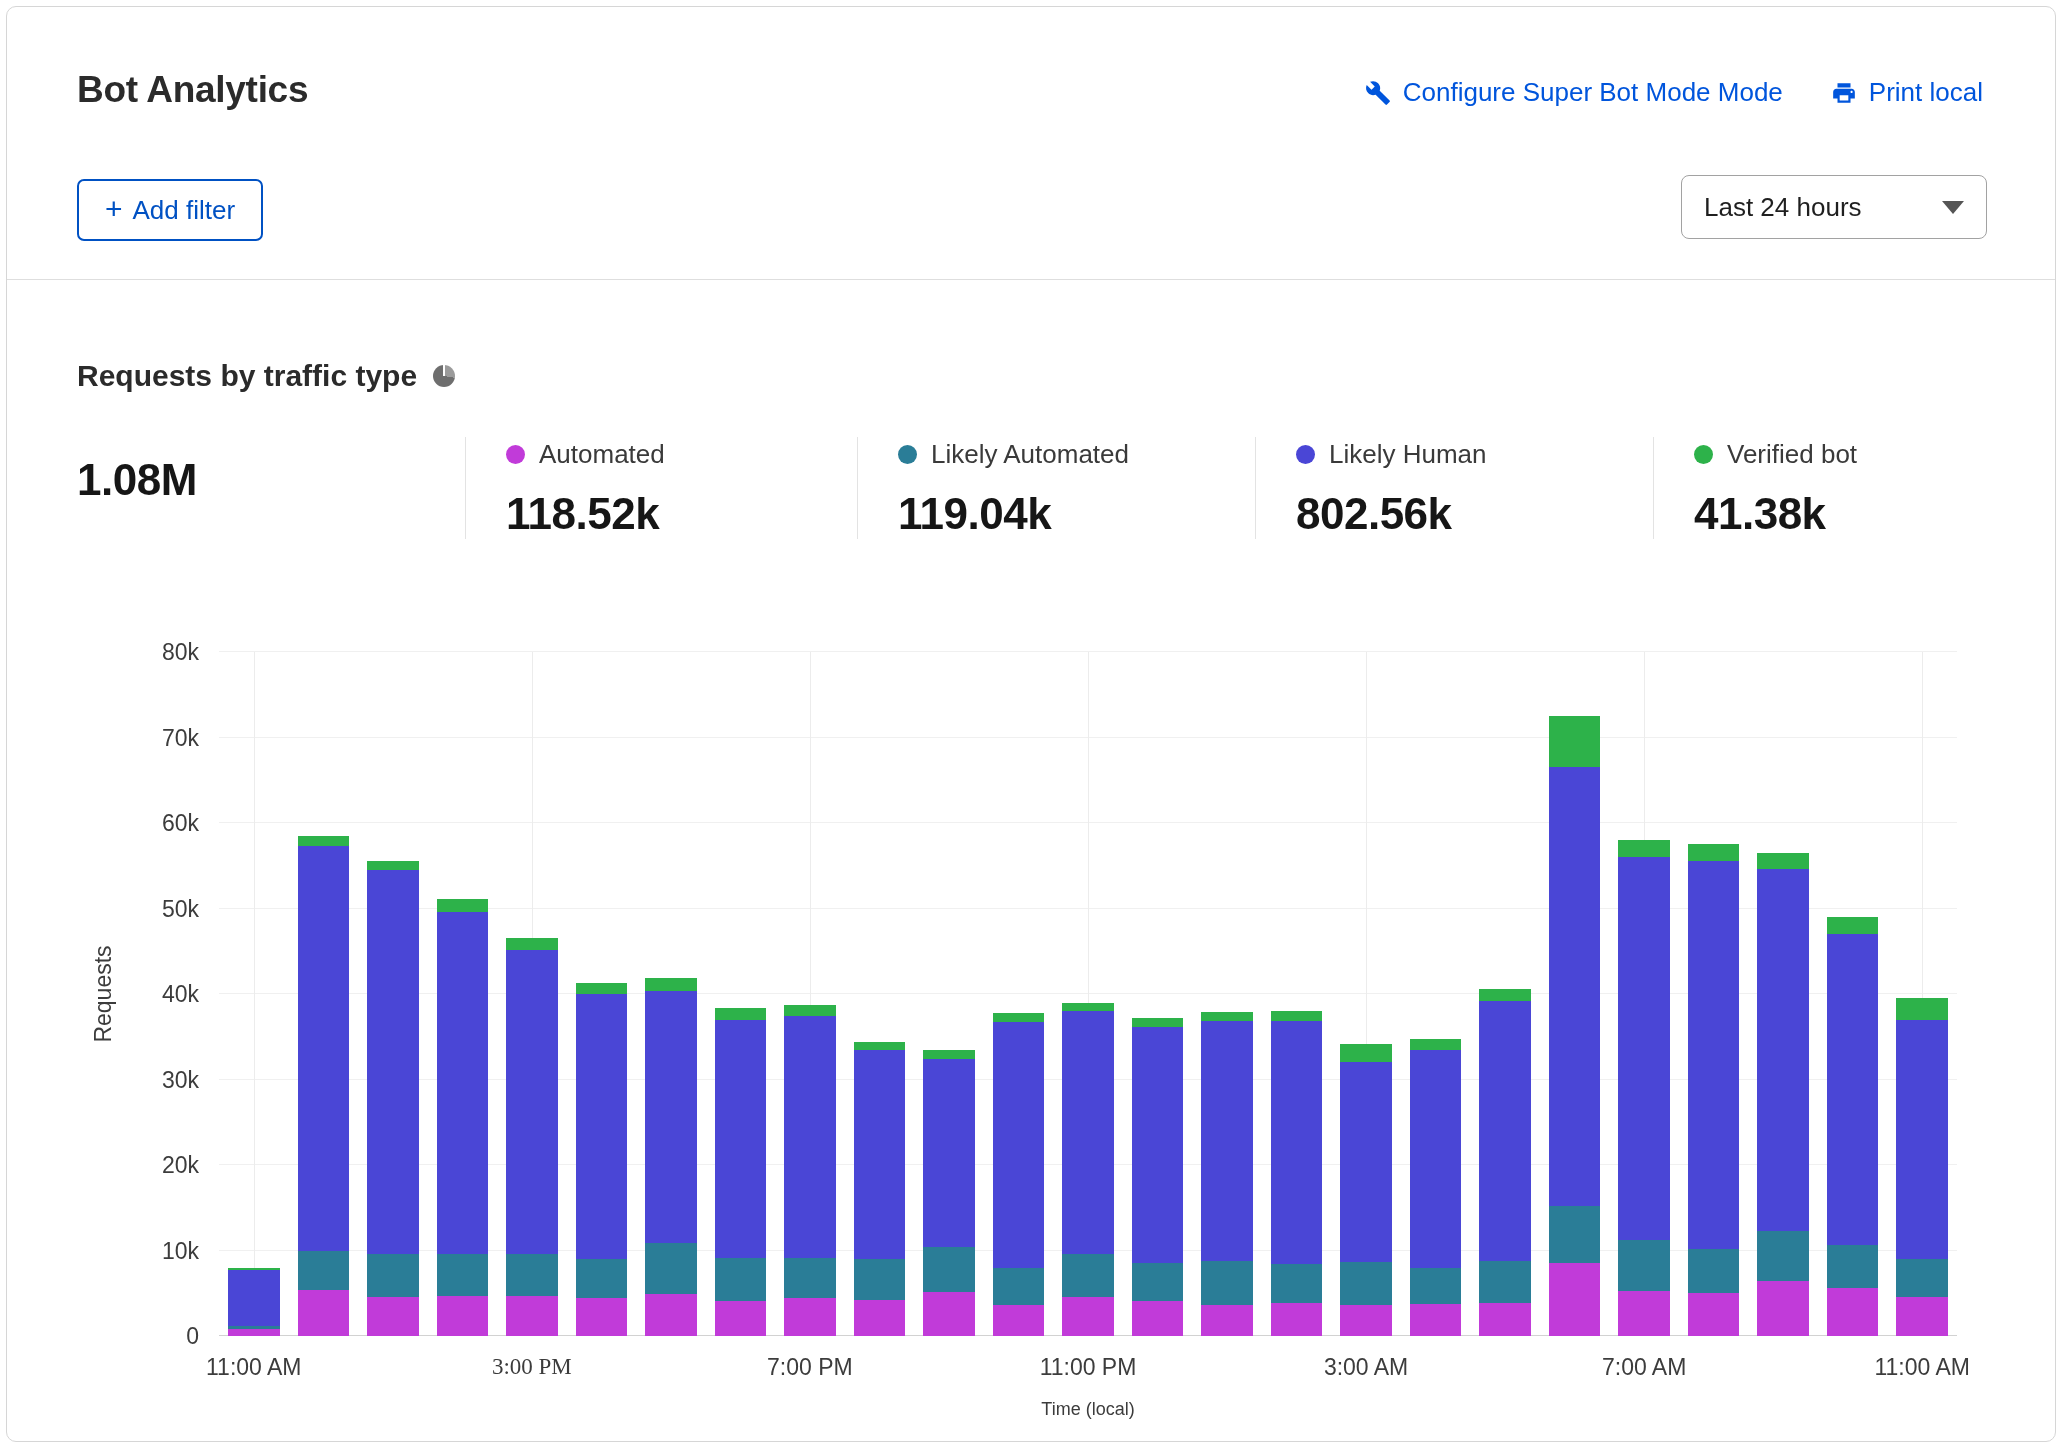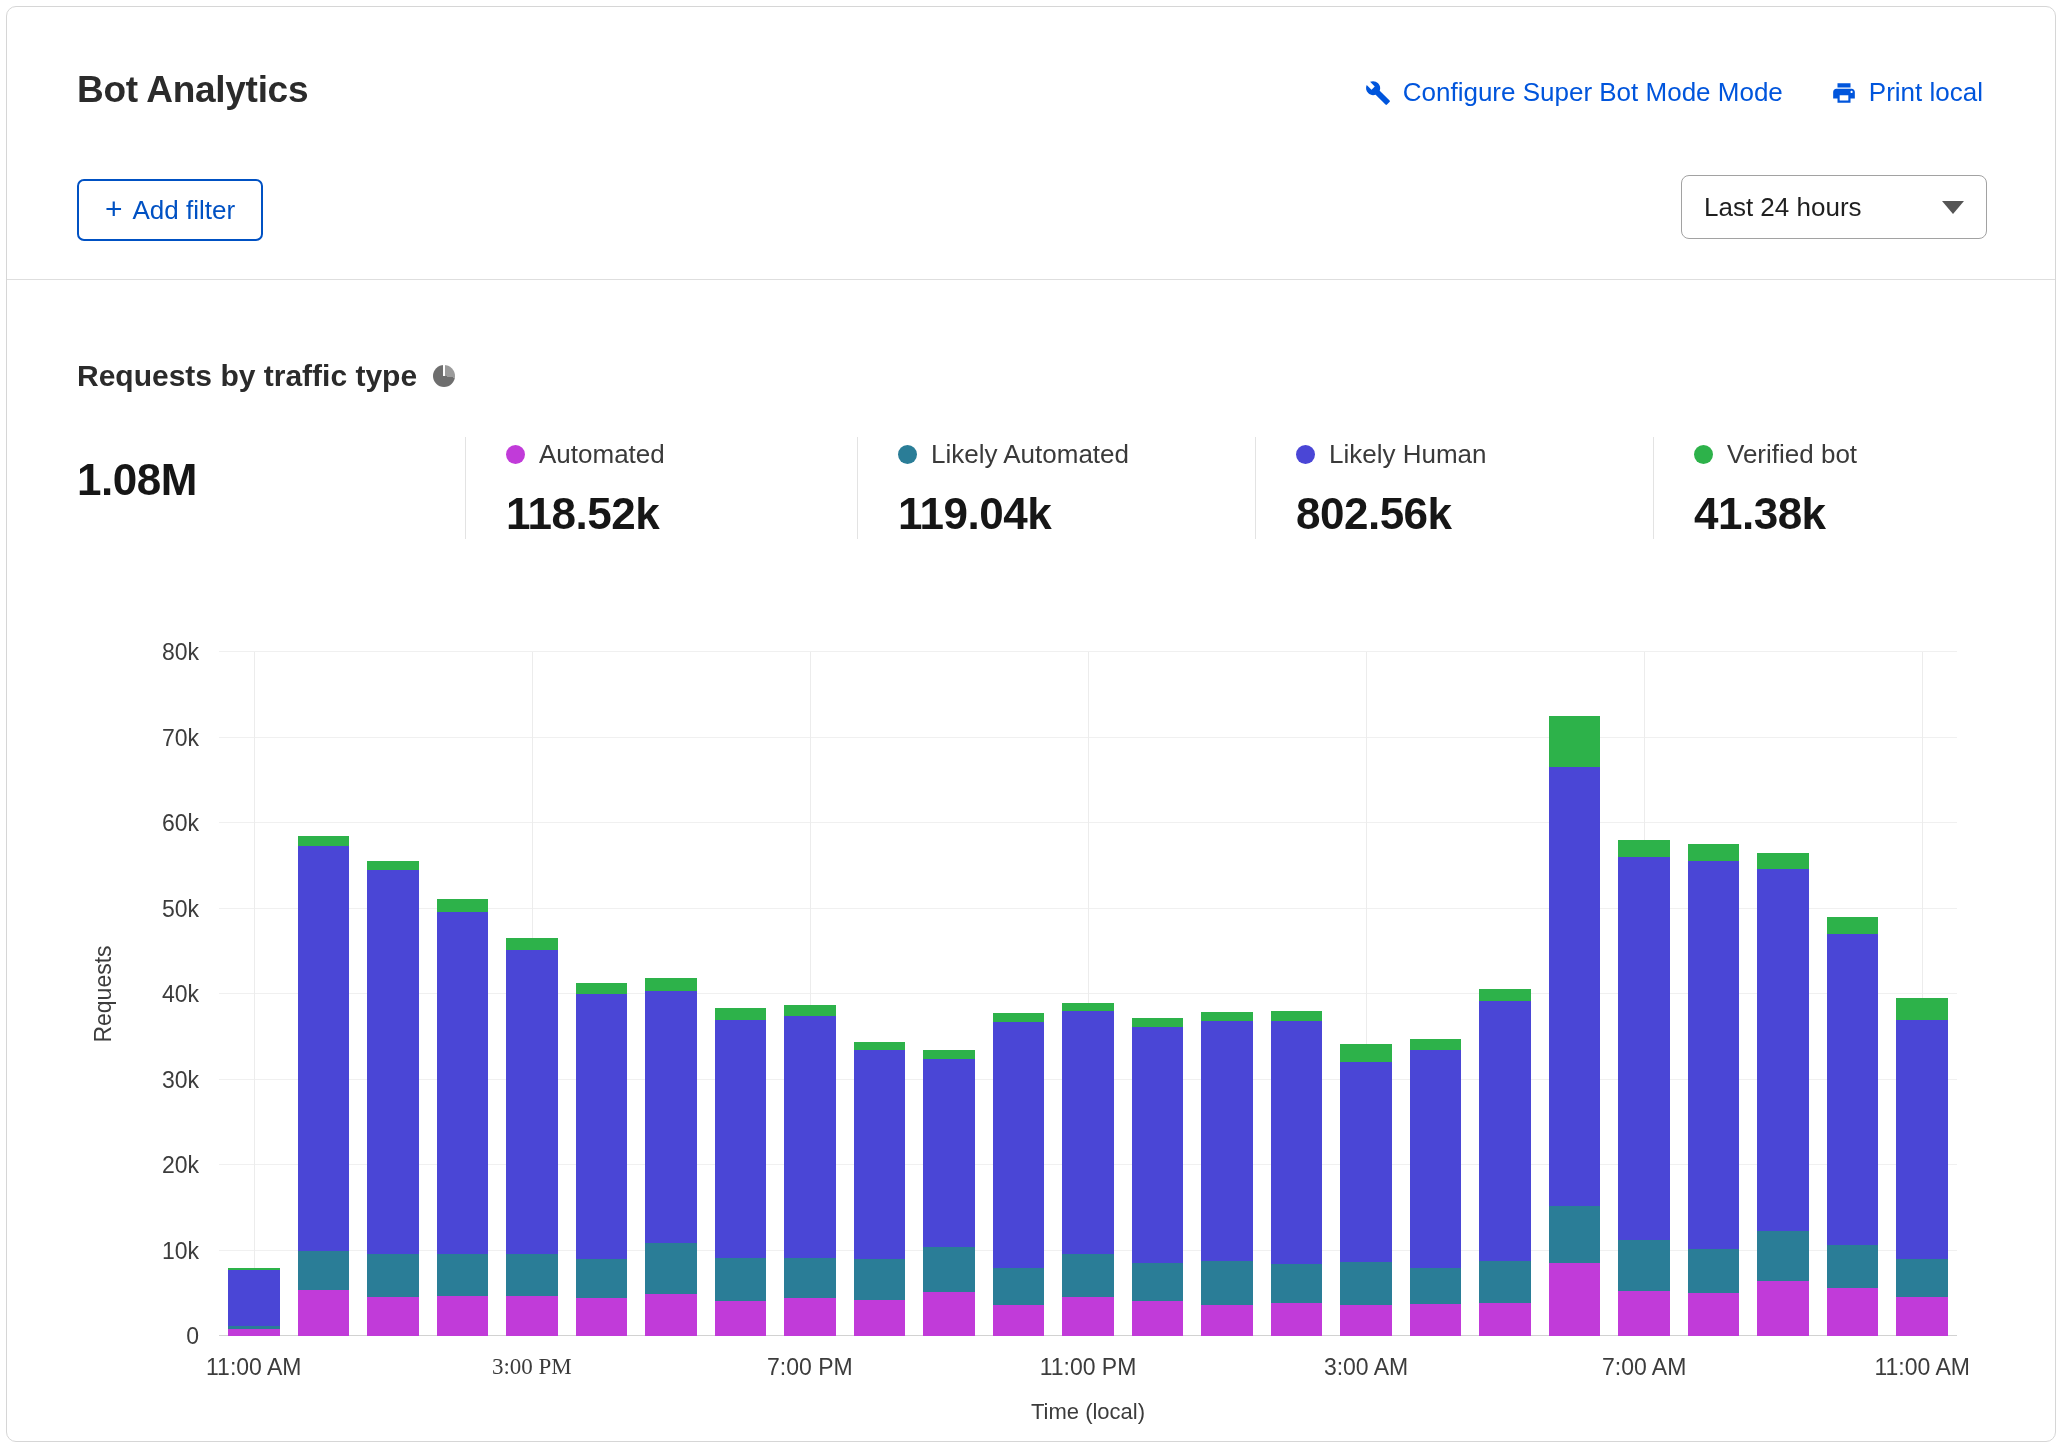--- a/index.html
+++ b/index.html
@@ -83,21 +83,21 @@
   }
   .xlabels { position: absolute; left: 212px; top: 1347px; width: 1738px; height: 30px; }
   .xlab { position: absolute; top: 0; transform: translateX(-50%); font-size: 23px; color: #3c3c3c; white-space: nowrap; }
   .y-title {
     position: absolute; left: 96px; top: 987px;
     transform: translate(-50%, -50%) rotate(-90deg);
     font-size: 23px; color: #3c3c3c; white-space: nowrap;
   }
   .x-title {
     position: absolute; left: 1081px; top: 1392px; transform: translateX(-50%);
-    font-size: 22px; color: #3c3c3c; white-space: nowrap;
+    font-size: 18px; color: #3c3c3c; white-space: nowrap;
   }
 </style>
 </head>
 <body>
 
 <div class="card">
 
   <div class="page-title">Bot Analytics</div>
 
   <div class="header-links">

